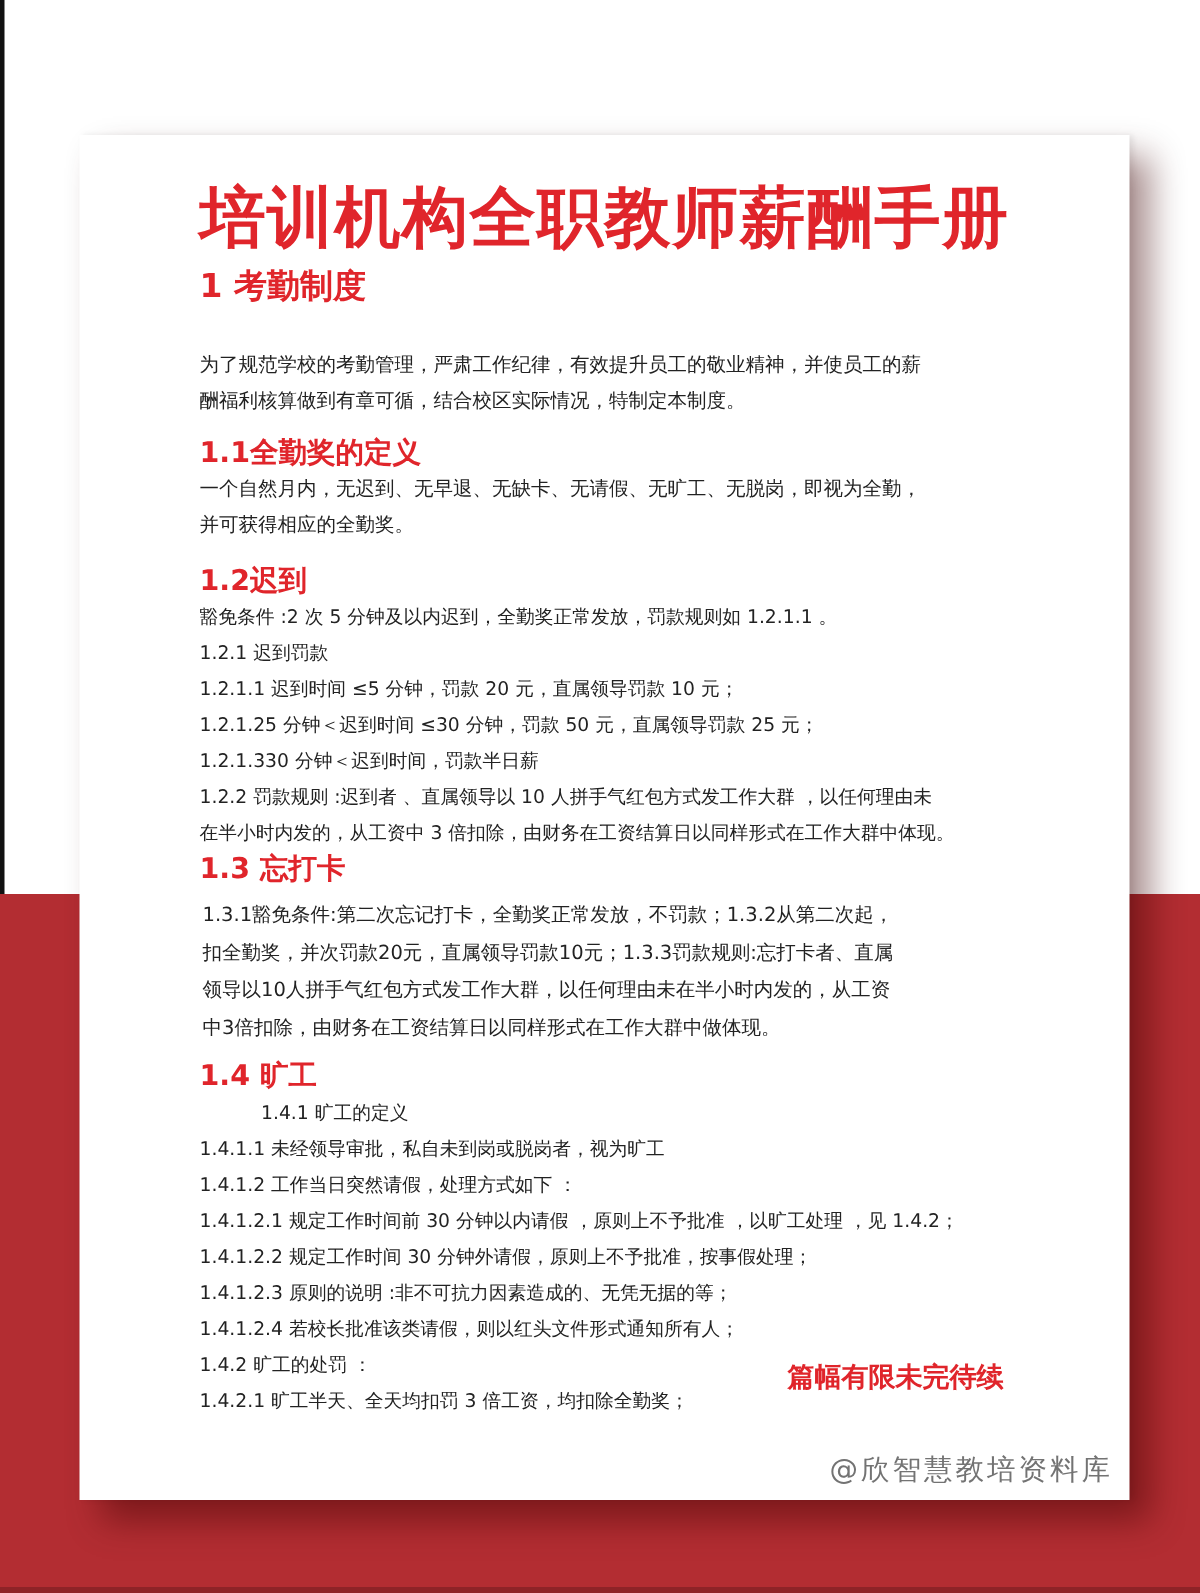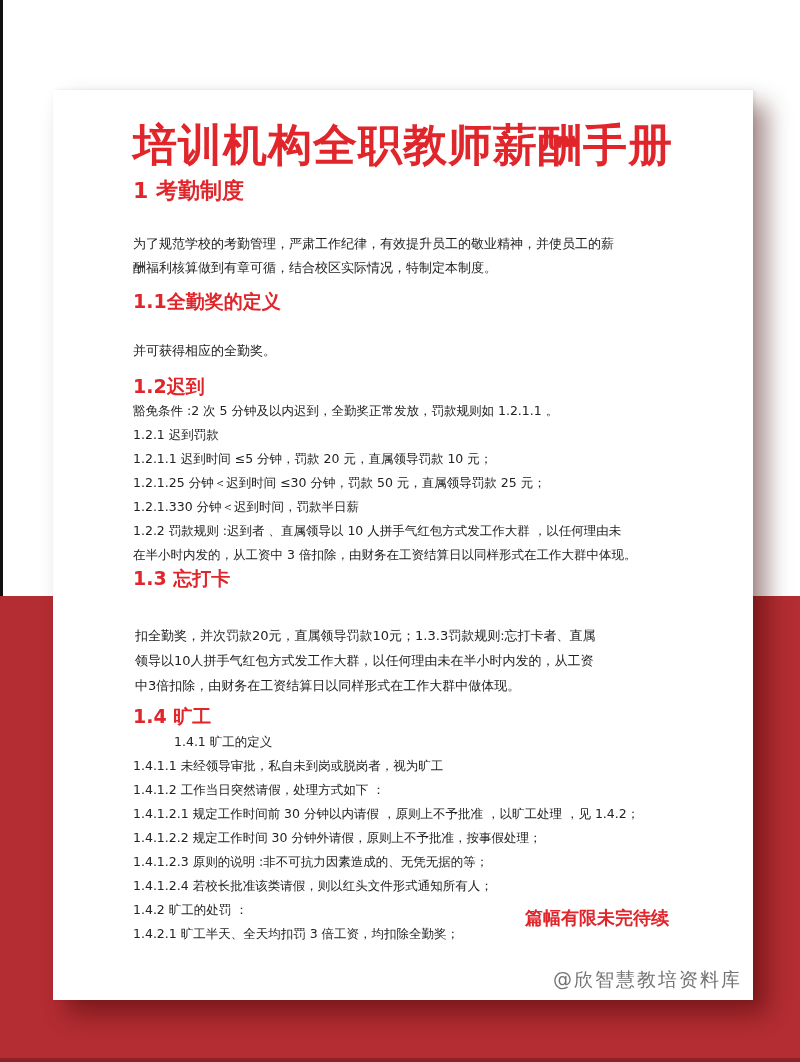--- a/index.html
+++ b/index.html
@@ -37,32 +37,34 @@
 <div class="card"></div>
 
 <div class="content">
   <div class="title">培训机构全职教师薪酬手册</div>
 
   <div class="h1" style="top:176px;">1  考勤制度</div>
   <div class="p" style="top:232px;">为了规范学校的考勤管理，严肃工作纪律，有效提升员工的敬业精神，并使员工的薪</div>
   <div class="p" style="top:256px;">酬福利核算做到有章可循，结合校区实际情况，特制定本制度。</div>
 
   <div class="h2" style="top:289px;">1.1全勤奖的定义</div>
+  <div class="p" style="top:315px;">一个自然月内，无迟到、无早退、无缺卡、无请假、无旷工、无脱岗，即视为全勤，</div>
   <div class="p" style="top:339px;">并可获得相应的全勤奖。</div>
 
   <div class="h2" style="top:374px;">1.2迟到</div>
   <div class="p small" style="top:399px;">豁免条件 :2 次 5 分钟及以内迟到，全勤奖正常发放，罚款规则如    1.2.1.1 。</div>
   <div class="p small" style="top:423px;text-align:right;">1.2.1 迟到罚款</div>
   <div class="p small" style="top:447px;">1.2.1.1 迟到时间 ≤5 分钟，罚款 20 元，直属领导罚款  10 元；</div>
   <div class="p small" style="top:471px;">1.2.1.25 分钟＜迟到时间 ≤30 分钟，罚款 50 元，直属领导罚款  25 元；</div>
   <div class="p small" style="top:495px;">1.2.1.330 分钟＜迟到时间，罚款半日薪</div>
   <div class="p small" style="top:519px;">1.2.2 罚款规则 :迟到者 、直属领导以 10 人拼手气红包方式发工作大群  ，以任何理由未</div>
   <div class="p small" style="top:543px;">在半小时内发的，从工资中 3 倍扣除，由财务在工资结算日以同样形式在工作大群中体现。</div>
 
   <div class="h2" style="top:566px;">1.3  忘打卡</div>
+  <div class="p" style="top:599px; left:135px;">1.3.1豁免条件:第二次忘记打卡，全勤奖正常发放，不罚款；1.3.2从第二次起，</div>
   <div class="p" style="top:624px; left:135px;">扣全勤奖，并次罚款20元，直属领导罚款10元；1.3.3罚款规则:忘打卡者、直属</div>
   <div class="p" style="top:649px; left:135px;">领导以10人拼手气红包方式发工作大群，以任何理由未在半小时内发的，从工资</div>
   <div class="p" style="top:674px; left:135px;">中3倍扣除，由财务在工资结算日以同样形式在工作大群中做体现。</div>
 
   <div class="h2" style="top:704px;">1.4 旷工</div>
   <div class="p small" style="top:730px;margin-left:41px;">1.4.1 旷工的定义</div>
   <div class="p small" style="top:754px;">1.4.1.1 未经领导审批，私自未到岗或脱岗者，视为旷工</div>
   <div class="p small" style="top:778px;">1.4.1.2 工作当日突然请假，处理方式如下  ：</div>
   <div class="p small" style="top:802px;">1.4.1.2.1 规定工作时间前  30 分钟以内请假 ，原则上不予批准 ，以旷工处理 ，见 1.4.2；</div>
   <div class="p small" style="top:826px;">1.4.1.2.2 规定工作时间  30 分钟外请假，原则上不予批准，按事假处理；</div>

